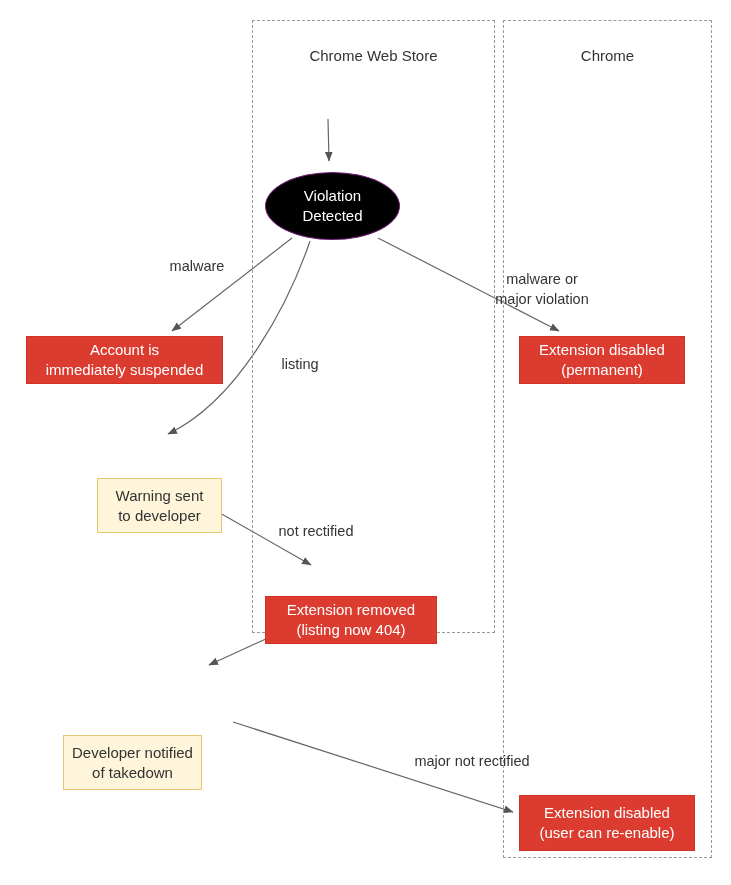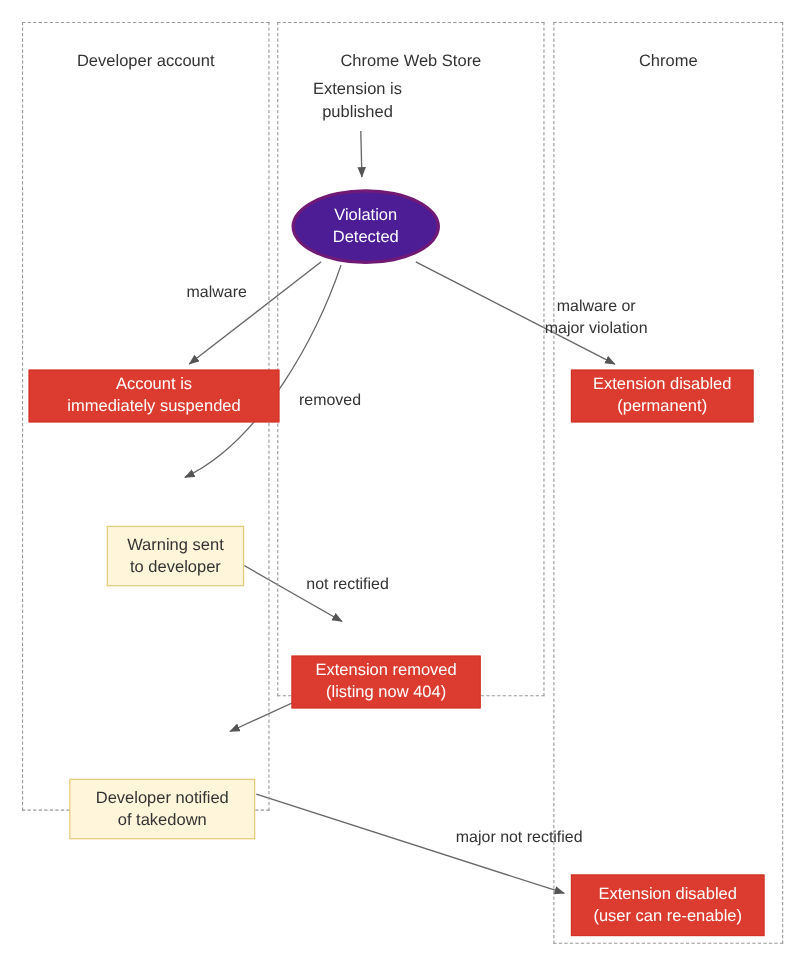--- a/index.html
+++ b/index.html
@@ -58,22 +58,22 @@
     border: 1px solid #d03226;
     color: #ffffff;
   }
   .node-yellow {
     background: #fff5da;
     border: 1px solid #e3c871;
     color: #333333;
     margin-top: 38px;
   }
   .node-ellipse {
-    background: #4c1d95;
-    border: 3px solid #701a75;
+    background: #000000;
+    border: 1px solid #701a75;
     color: #ffffff;
     border-radius: 50%;
   }
   .edge-label {
     position: absolute;
     font-size: 14.5px;
     color: #333333;
     line-height: 20px;
     text-align: center;
     white-space: pre-line;
@@ -104,54 +104,49 @@
         <path d="M 328 119 L 329 161" fill="none" stroke="#666666" stroke-width="1.2" marker-end="url(#arrowhead)"></path>
         <path d="M 292 238 L 172 331" fill="none" stroke="#666666" stroke-width="1.2" marker-end="url(#arrowhead)"></path>
         <path d="M 310 241 C 290 300 240 400 168 434" fill="none" stroke="#666666" stroke-width="1.2" marker-end="url(#arrowhead)"></path>
         <path d="M 378 238 L 559 331" fill="none" stroke="#666666" stroke-width="1.2" marker-end="url(#arrowhead)"></path>
         <path d="M 192 497 L 311 565" fill="none" stroke="#666666" stroke-width="1.2" marker-end="url(#arrowhead)"></path>
         <path d="M 307 620 L 209 665" fill="none" stroke="#666666" stroke-width="1.2" marker-end="url(#arrowhead)"></path>
         <path d="M 233 722 L 513 812" fill="none" stroke="#666666" stroke-width="1.2" marker-end="url(#arrowhead)"></path>
       </g>
   </svg>
 
-  <div class="lane" style="left: 20px; top: 20px; width: 225px; height: 717px;">
-    <div class="lane-title">Developer account</div>
-  </div>
   <div class="lane" style="left: 252px; top: 20px; width: 243px; height: 613px;">
     <div class="lane-title">Chrome Web Store</div>
   </div>
   <div class="lane" style="left: 503px; top: 20px; width: 209px; height: 838px;">
     <div class="lane-title">Chrome</div>
   </div>
 
-  <div class="plain-text" style="left: 325px; top: 70px; width: 140px; margin-left: 0px; transform: translate(-50%, 0px);">Extension is
-published</div>
 
   <div class="node node-ellipse" style="left: 265px; top: 172px; width: 135px; height: 68px;">Violation
 Detected</div>
 
-  <div class="node node-red" style="left: 26px; top: 336px; width: 228px; height: 48px;">Account is
+  <div class="node node-red" style="left: 26px; top: 336px; width: 197px; height: 48px;">Account is
 immediately suspended</div>
 
   <div class="node node-red" style="left: 519px; top: 336px; width: 166px; height: 48px;">Extension disabled
 (permanent)</div>
 
   <div class="node node-yellow" style="left: 97px; top: 440px; width: 125px; height: 55px;">Warning sent
 to developer</div>
 
   <div class="node node-red" style="left: 265px; top: 596px; width: 172px; height: 48px;">Extension removed
 (listing now 404)</div>
 
-  <div class="node node-yellow" style="left: 63px; top: 670px; width: 169px; height: 55px;">Developer notified
+  <div class="node node-yellow" style="left: 63px; top: 697px; width: 139px; height: 55px;">Developer notified
 of takedown</div>
 
   <div class="node node-red" style="left: 519px; top: 795px; width: 176px; height: 56px;">Extension disabled
 (user can re-enable)</div>
 
   <div class="edge-label" style="left: 197px; top: 256px;">malware</div>
-  <div class="edge-label" style="left: 300px; top: 354px;">removed</div>
+  <div class="edge-label" style="left: 300px; top: 354px;">listing</div>
   <div class="edge-label" style="left: 542px; top: 269px; text-align: center;">malware or
 major violation</div>
   <div class="edge-label" style="left: 316px; top: 521px;">not rectified</div>
   <div class="edge-label" style="left: 472px; top: 751px;">major not rectified</div>
 
 </div>
 
 </body></html>

